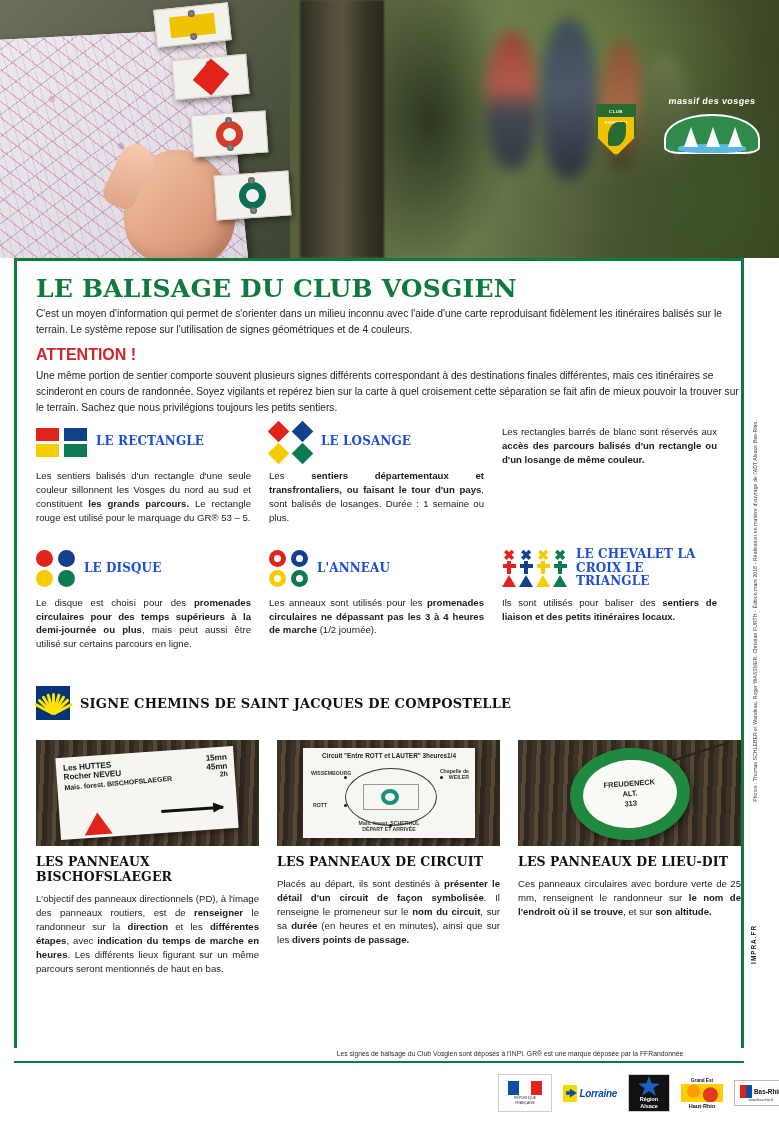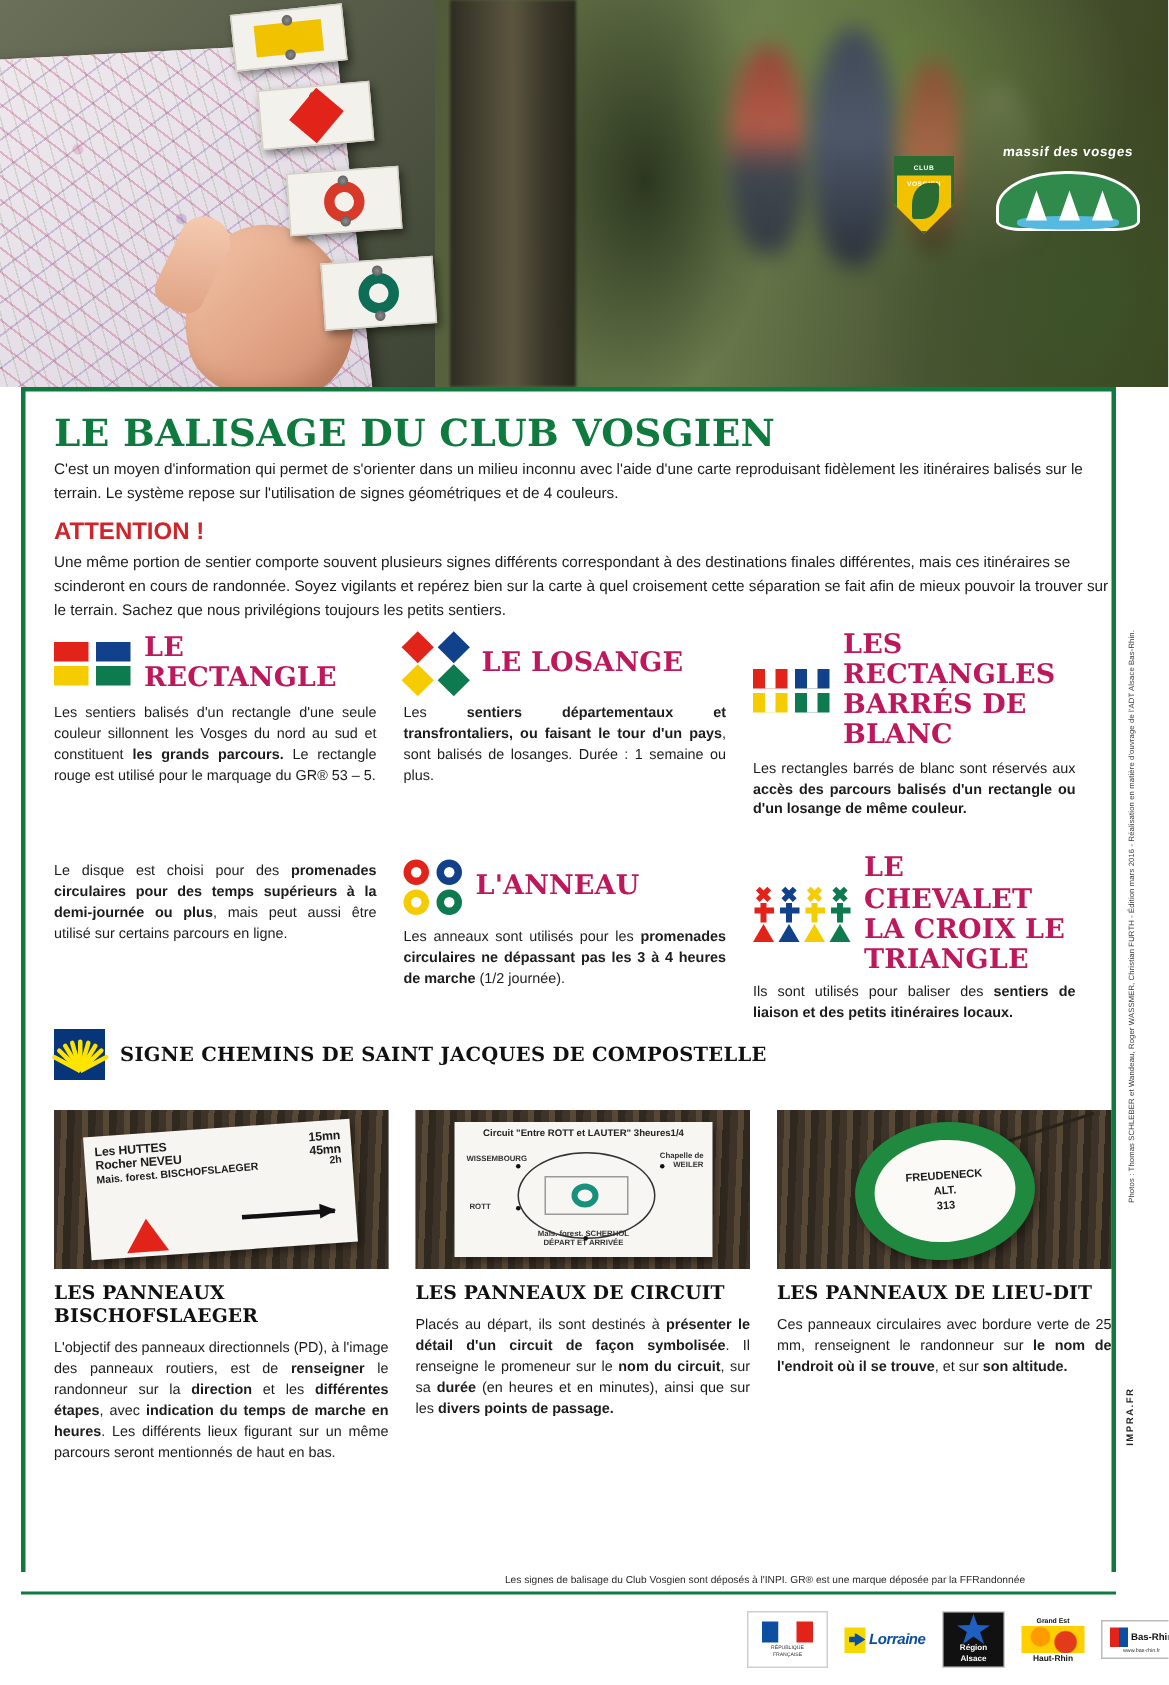--- a/index.html
+++ b/index.html
@@ -118,21 +118,21 @@
   .intro { position:absolute; left: 36px; top: 48px; width: 705px; font-size: 10.2px;
     color:#1c1c1c; line-height: 1.55; }
   .attention { color:#d1232a; font-weight:bold; font-size:16px; margin-top: 5px; }
   .intro p { margin-bottom: 1px; }
 
   
   .sym-grid { position:absolute; left: 36px; top: 162px; width: 700px; }
   .sym-row { display:flex; gap: 0; }
   .sym-col { width: 233px; padding-right: 18px; }
   .sym-head { display:flex; align-items:center; gap: 9px; min-height: 44px; }
-  .sym-name { font-family:"DejaVu Serif", serif; font-weight:bold; font-size: 18px; color:#be185d;
+  .sym-name { font-family:"DejaVu Serif", serif; font-weight:bold; font-size: 12px; color:#1d4ed8;
     line-height: 1.12; letter-spacing:.1px; }
   .sym-body { font-size: 9.6px; color:#1c1c1c; line-height:1.45; text-align: justify; margin-top: 5px; }
   .sym-body b { font-weight: bold; }
 
   .glyphs { display:grid; grid-template-columns: repeat(2, auto); gap: 3px 5px; }
   .glyphs.four { grid-template-columns: repeat(4, auto); gap: 2px 3px; }
   .g-rect { width: 23px; height: 13px; }
   .g-diamond { width: 19px; height: 19px; transform: rotate(45deg) scale(.80); }
   .g-rect-barred { width: 23px; height: 13px; position:relative; }
   .g-rect-barred::after { content:""; position:absolute; left:50%; margin-left:-3.5px; top:0; width:7px; height:100%; background:#fff; }
@@ -334,36 +334,36 @@
               <span class="g-diamond" style="background:#12418c"></span>
               <span class="g-diamond" style="background:#f5cc00"></span>
               <span class="g-diamond" style="background:#0d7a4f"></span>
             </div>
             <div class="sym-name">LE LOSANGE</div>
           </div>
           <div class="sym-body">Les <b>sentiers départementaux et transfrontaliers, ou faisant le tour d'un pays</b>, sont balisés de losanges. Durée : 1 semaine ou plus.</div>
         </div>
 
         <div class="sym-col">
+          <div class="sym-body">Les rectangles barrés de blanc sont réservés aux <b>accès des parcours balisés d'un rectangle ou d'un losange de même couleur.</b></div>
+        </div>
+      </div>
+
+      <div class="sym-row" style="margin-top: 22px;">
+
+        <div class="sym-col">
           <div class="sym-head">
             <div class="glyphs">
-              <span class="g-rect-barred" style="background:#e2231a"></span>
-              <span class="g-rect-barred" style="background:#12418c"></span>
-              <span class="g-rect-barred" style="background:#f5cc00"></span>
-              <span class="g-rect-barred" style="background:#0d7a4f"></span>
-            </div>
-            <div class="sym-name">LES RECTANGLES BARRÉS DE BLANC</div>
-          </div>
-          <div class="sym-body">Les rectangles barrés de blanc sont réservés aux <b>accès des parcours balisés d'un rectangle ou d'un losange de même couleur.</b></div>
-        </div>
-      </div>
-
-      <div class="sym-row" style="margin-top: 22px;">
-
-        <div class="sym-col">
+              <span class="g-disc" style="background:#e2231a"></span>
+              <span class="g-disc" style="background:#12418c"></span>
+              <span class="g-disc" style="background:#f5cc00"></span>
+              <span class="g-disc" style="background:#0d7a4f"></span>
+            </div>
+            <div class="sym-name">LE DISQUE</div>
+          </div>
           <div class="sym-body">Le disque est choisi pour des <b>promenades circulaires pour des temps supérieurs à la demi-journée ou plus</b>, mais peut aussi être utilisé sur certains parcours en ligne.</div>
         </div>
 
         <div class="sym-col">
           <div class="sym-head">
             <div class="glyphs">
               <span class="g-ring" style="border-color:#e2231a"></span>
               <span class="g-ring" style="border-color:#12418c"></span>
               <span class="g-ring" style="border-color:#f5cc00"></span>
               <span class="g-ring" style="border-color:#0d7a4f"></span>

